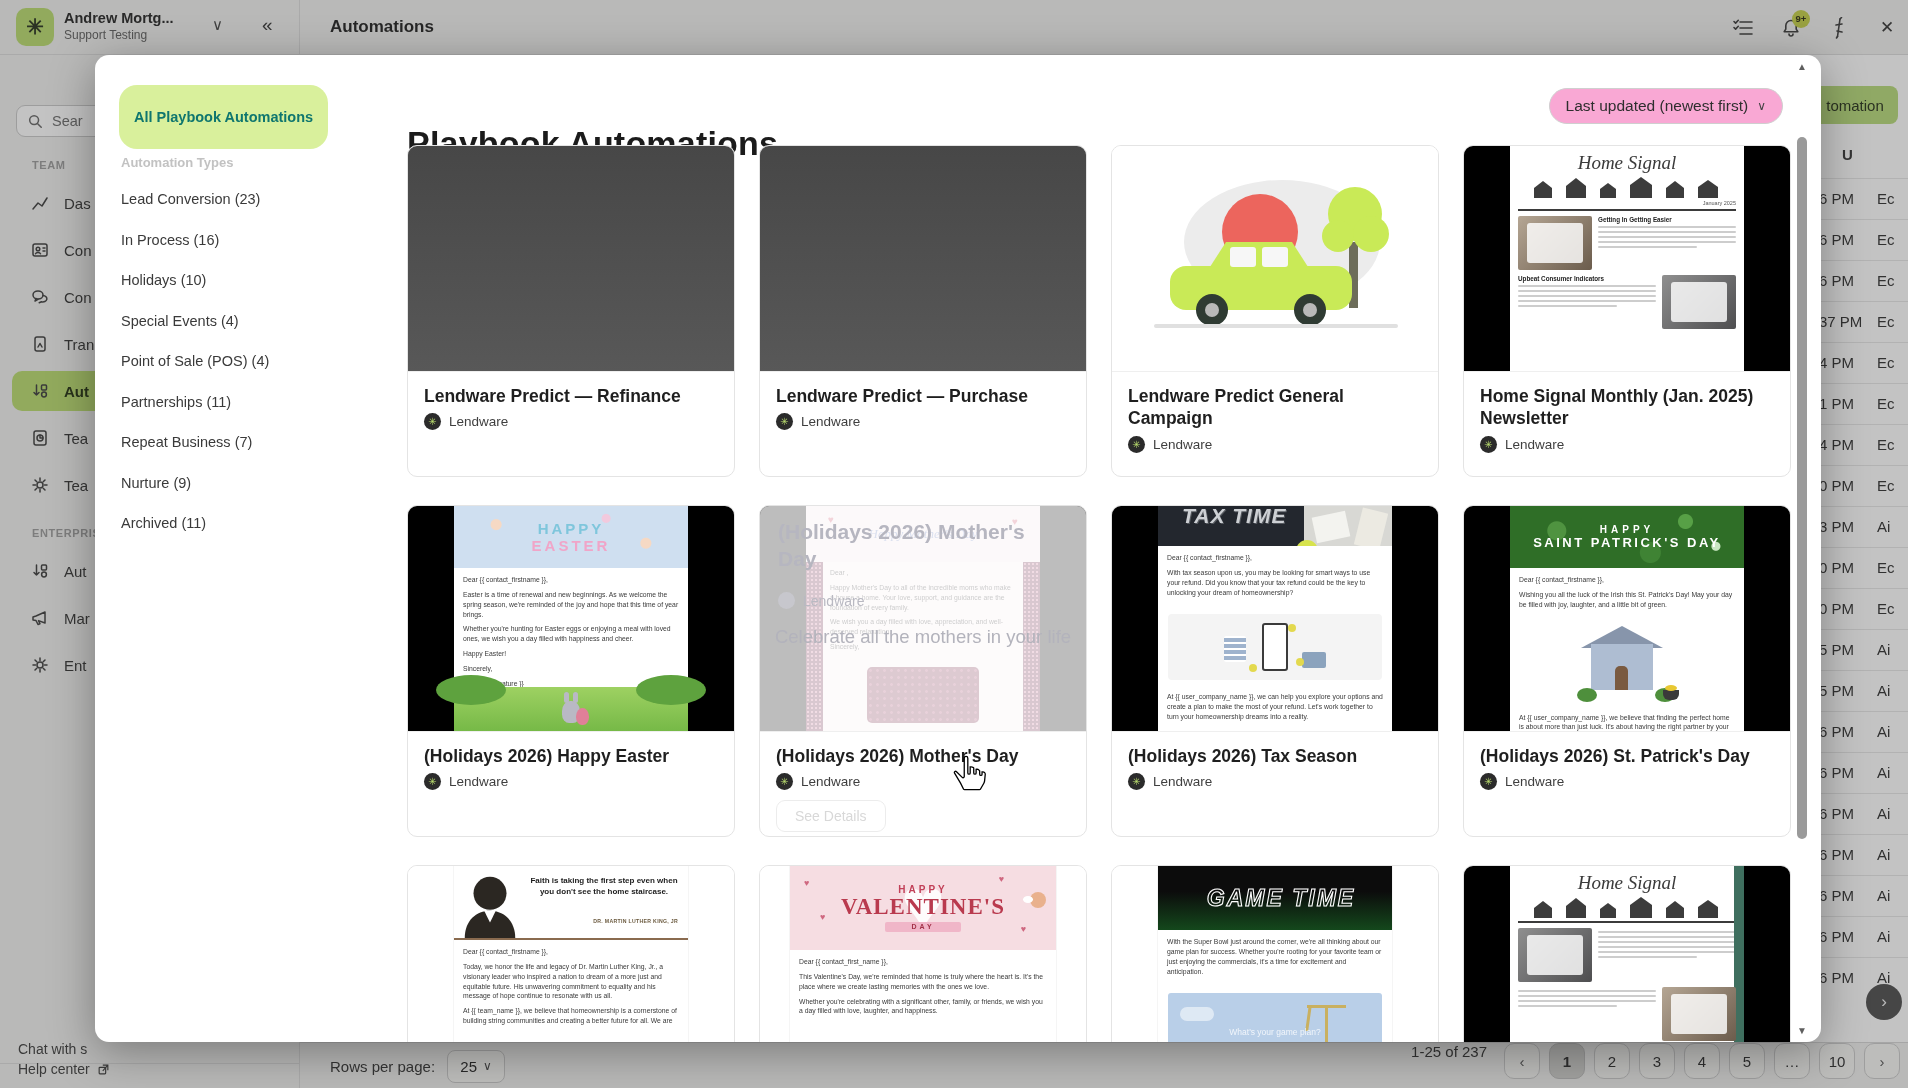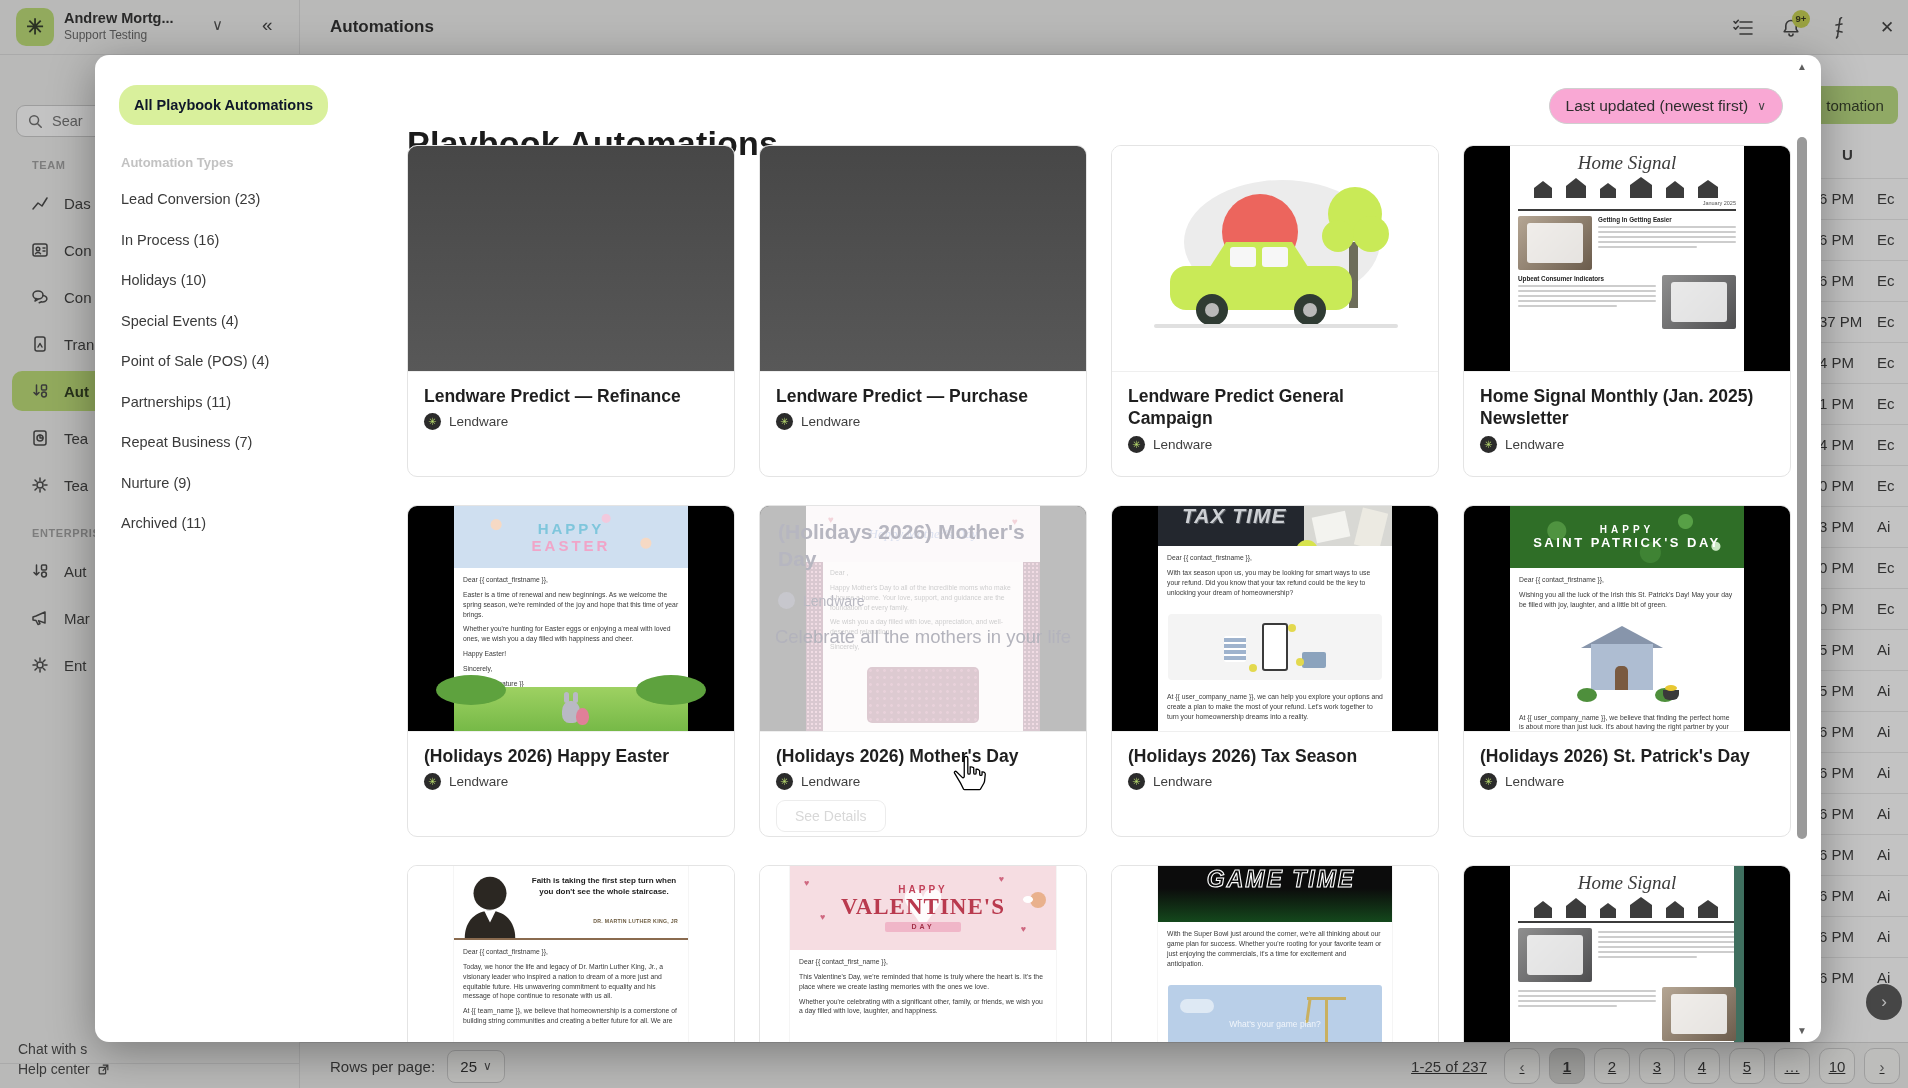--- a/index.html
+++ b/index.html
@@ -47,36 +47,36 @@
   .bgrow span{position:absolute;top:11px;white-space:nowrap;}
   .bgrow .bgrow-t{left:4px;}
   .bgrow .bgrow-a{left:62px;}
   .bg-next{position:absolute;left:1866px;top:984px;width:36px;height:36px;border-radius:50%;background:#4c4c4c;color:#f2f2f2;
     display:flex;align-items:center;justify-content:center;font-size:17px;z-index:1;}
 
   .bottombar{position:absolute;left:300px;top:1042px;width:1608px;height:46px;background:#f1f1ef;border-top:1px solid #d6d6d6;z-index:1;}
   .rpp{position:absolute;left:30px;top:0;height:46px;display:flex;align-items:center;gap:12px;font-size:15px;color:#333;}
   .rpp-box{height:33px;min-width:58px;border:1px solid #c9c9c9;border-radius:8px;background:#f6f6f4;display:flex;align-items:center;
     justify-content:center;gap:6px;font-size:15px;color:#222;padding:0 12px;text-align:center;}
-  .pagi{position:absolute;right:8px;top:0;height:46px;display:flex;align-items:center;gap:9px;text-decoration:underline;}
+  .pagi{position:absolute;right:8px;top:0;height:46px;display:flex;gap:9px;}
   .range{font-size:15px;color:#333;margin-right:8px;}
   .page-btn{min-width:36px;height:36px;border:1px solid #cbcbcb;border-radius:10px;background:#f6f6f4;display:flex;align-items:center;
     justify-content:center;font-size:15px;color:#2c2c2c;padding:0 8px;}
   .page-btn.active{background:#cfcfcc;border-color:#bdbdbd;font-weight:600;}
   .page-chev{color:#555;}
 
   
   .dim{position:absolute;inset:0;background:rgba(55,55,55,.30);z-index:5;}
 
   
   .modal{position:absolute;left:95px;top:55px;width:1726px;height:987px;background:#fff;border-radius:14px;z-index:10;
     box-shadow:0 10px 45px rgba(0,0,0,.35);overflow:hidden;}
   .m-side{position:absolute;left:0;top:0;width:300px;height:100%;}
-  .m-pill{position:absolute;left:24px;top:30px;background:#d9f09c;color:#0f172a;font-size:14.5px;font-weight:600;
-    padding:12px 15px;border-radius:18px;}
+  .m-pill{position:absolute;left:24px;top:30px;background:#d9f09c;color:#0f766e;font-size:14.5px;font-weight:600;
+    padding:24px 15px;border-radius:18px;}
   .m-types-label{position:absolute;left:26px;top:100px;font-size:13px;font-weight:700;color:#c2c2c2;}
   .m-types{position:absolute;left:26px;top:124px;width:260px;}
   .type-item{height:40.5px;display:flex;align-items:center;font-size:14.5px;color:#3a3a3a;}
 
   .m-title{position:absolute;left:312px;top:46px;font-size:34px;font-weight:600;color:#1b1b1b;letter-spacing:.2px;}
   .sort-btn{position:absolute;right:38px;top:33px;height:36px;border:1px solid #cfcfcf;border-radius:18px;background:#f9a8d4;
     display:flex;align-items:center;gap:9px;padding:0 16px;font-size:15.5px;color:#2e2e2e;}
   .sort-chevron{font-size:12px;color:#444;}
 
   
@@ -171,21 +171,21 @@
   .eh-val{height:84px;background:#f6dde2;position:relative;display:flex;flex-direction:column;align-items:center;justify-content:center;}
   .val-heart-bg{position:absolute;left:50%;top:46%;transform:translate(-50%,-50%);font-size:74px;color:#fff;opacity:.9;line-height:1;}
   .eh-val .v1{position:relative;font-size:10px;font-weight:800;letter-spacing:3px;color:#c24058;}
   .eh-val .v2{position:relative;font-family:"Liberation Serif",serif;font-size:23px;font-weight:700;color:#b93a4e;letter-spacing:1px;line-height:1.05;}
   .eh-val .v3{position:relative;margin-top:2px;background:#f0b6c8;color:#a23248;font-size:7px;font-weight:700;letter-spacing:3px;padding:1.5px 26px;border-radius:2px;}
   .val-sm{position:absolute;font-size:9px;color:#cf6880;}
   .cupid{position:absolute;right:10px;top:26px;width:16px;height:16px;border-radius:50%;background:#e9b18d;}
   .cupid:before{content:"";position:absolute;left:-7px;top:4px;width:10px;height:7px;border-radius:50%;background:#fff;}
 
   
-  .eh-game{height:56px;background:linear-gradient(#0c0c0c 40%,#14481c);display:flex;align-items:flex-start;justify-content:center;padding-left:12px;}
+  .eh-game{height:64px;background:linear-gradient(#0c0c0c 40%,#14481c);display:flex;align-items:center;justify-content:center;padding-left:12px;}
   .eh-game .g{font-size:23px;font-weight:800;font-style:italic;letter-spacing:2px;color:transparent;-webkit-text-stroke:1.1px #fff;}
   .game-illo{margin:5px 10px;height:88px;background:#b9cfe8;border-radius:3px;position:relative;overflow:hidden;}
   .game-illo .gp{position:absolute;right:54px;top:12px;width:3px;height:64px;background:#c9b060;}
   .game-illo .gp:before{content:"";position:absolute;left:-18px;top:0;width:39px;height:3px;background:#c9b060;}
   .game-illo .gp:after{content:"";position:absolute;left:-18px;top:0;width:3px;height:26px;background:#c9b060;transform:rotate(8deg);}
   .game-txt{position:absolute;left:8px;right:8px;top:34px;text-align:center;color:#ffffffcc;font-size:8.5px;}
   .game-cloud{position:absolute;left:12px;top:14px;width:34px;height:14px;border-radius:8px;background:#ffffff88;}
 
   
   .ns-logo{font-family:"Liberation Serif",serif;font-style:italic;font-size:19px;color:#3a3a3a;text-align:center;margin-top:6px;}
@@ -706,21 +706,21 @@
 
     <article class="card c8">
       <div class="thumb white">
         <div class="email">
           <div class="mlk-top">
             <svg class="mlk-port" viewBox="0 0 32 34">
               <circle cx="16" cy="11" r="8.5" fill="#2b2722"></circle>
               <path d="M3 34c0-9 6-14 13-14s13 5 13 14z" fill="#2b2722"></path>
               <path d="M13 20h6l-3 6z" fill="#fff"></path>
             </svg>
-            <div class="mlk-quote">Faith is taking the first step turn when you don't see the whole staircase.</div>
+            <div class="mlk-quote">Faith is taking the first step even when you don't see the home staircase.</div>
             <div class="mlk-attr">DR. MARTIN LUTHER KING, JR</div>
           </div>
           <div class="ebody">
               <div class="ep">Dear {{ contact_firstname }},</div>
               <div class="ep">Today, we honor the life and legacy of Dr. Martin Luther King, Jr., a visionary leader who inspired a nation to dream of a more just and equitable future. His unwavering commitment to equality and his message of hope continue to resonate with us all.</div>
               <div class="ep">At {{ team_name }}, we believe that homeownership is a cornerstone of building string communities and creating a better future for all. We are</div>
             </div>
         </div>
       </div>
     </article>

